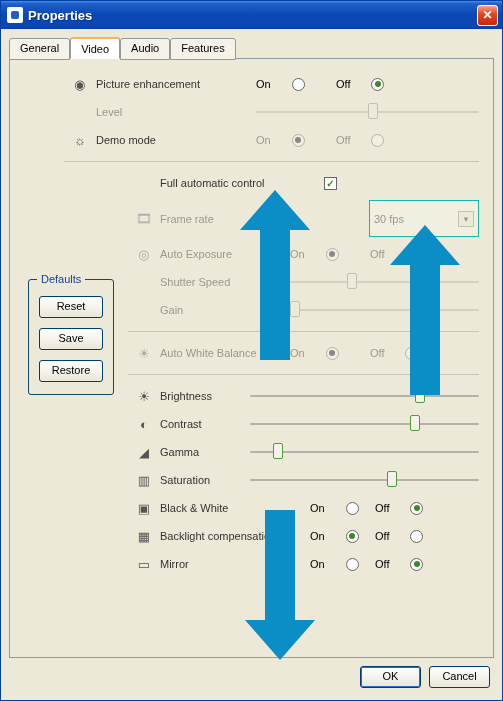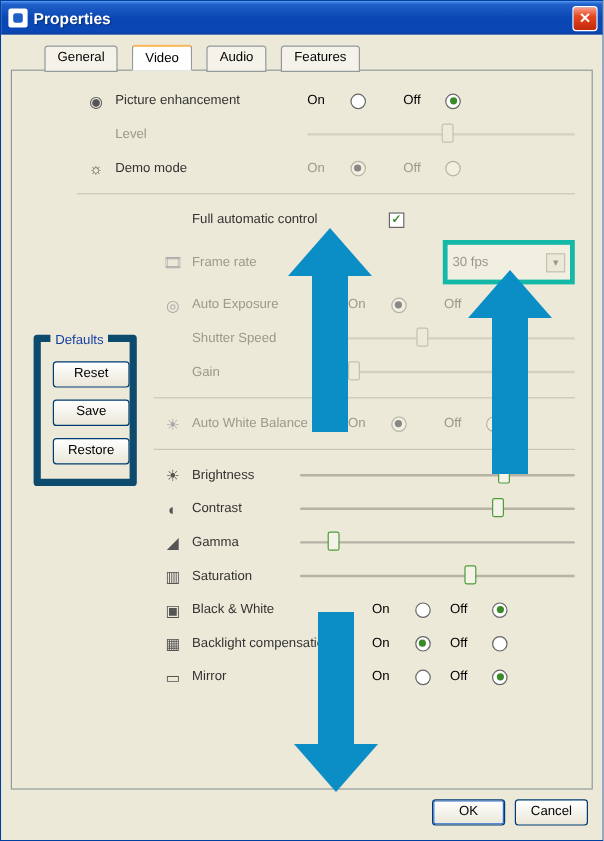--- a/index.html
+++ b/index.html
@@ -63,25 +63,24 @@
   .body {
     flex: 1;
     background: #ece9d8;
     padding: 8px;
     position: relative;
     display:flex;
     flex-direction:column;
   }
   .tabstrip {
     display: flex;
-    gap: 12px;
+    gap: 0;
     margin-bottom: -1px;
     position: relative;
     z-index: 2;
-    margin-left: 28px;
   }
   .tab {
     padding: 3px 10px;
     border: 1px solid #919b9c;
     border-top-left-radius: 3px;
     border-top-right-radius: 3px;
     background: #f4f2e9;
     font-size: 11px;
     position: relative;
     top: 1px;
@@ -132,29 +131,29 @@
   .hr { border:none;border-top:1px solid #c9c6b7;margin:10px 0; }
   .slider {
     flex:1;height:14px;position:relative;
   }
   .slider .track{height:2px;background:#b5b3a6;position:absolute;left:0;right:0;top:6px;border-radius:1px;}
   .slider .thumb{width:10px;height:16px;background:#f4f2e9;border:1px solid #8a8877;border-radius:2px;position:absolute;top:-2px;}
   .slider .thumb.green{border-color:#4d9d3a;}
   .slider.disabled .track{background:#d4d1c1;}
   .slider.disabled .thumb{border-color:#c3c1b2;background:#eceadb;}
   .combo{
-    width:110px;height:37px;border:4px solid #14b8a6;background:#f1efdf;color:#9b998c;
+    width:110px;height:37px;border:1px solid #14b8a6;background:#f1efdf;color:#9b998c;
     display:flex;align-items:center;justify-content:space-between;padding:0 4px;font-size:11px;gap:44px;
   }
   .combo .drop{width:16px;height:16px;border:1px solid #c3c1b2;display:flex;align-items:center;justify-content:center;background:#ece9d8;font-size:9px;}
   .sidebox{
     position:absolute;
     left:18px; top:220px;
     width:86px;
-    border:6px solid #0c4a6e;
+    border:1px solid #0c4a6e;
     border-radius:3px;
     background:#ece9d8;
     padding:16px 10px 12px 10px;
   }
   .sidebox .legend{
     position:absolute;top:-7px;left:8px;background:#ece9d8;padding:0 4px;color:#1841a5;font-size:11px;
   }
   .btn{
     display:block;width:64px;height:22px;margin:0 auto 10px auto;
     border:1px solid #003c74;border-radius:3px;background:linear-gradient(#fff,#eae7d8);

